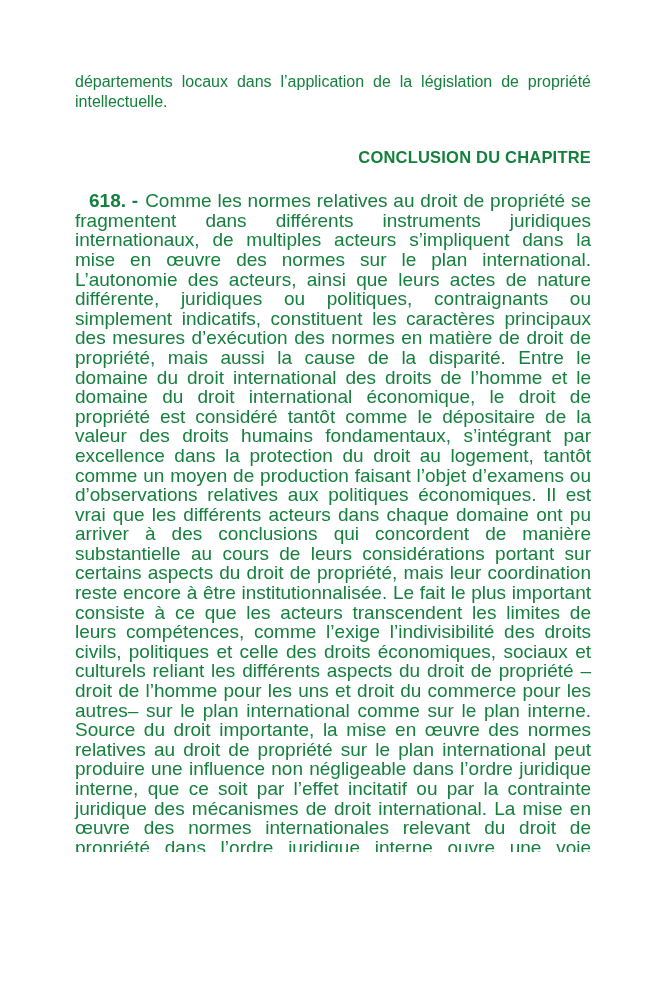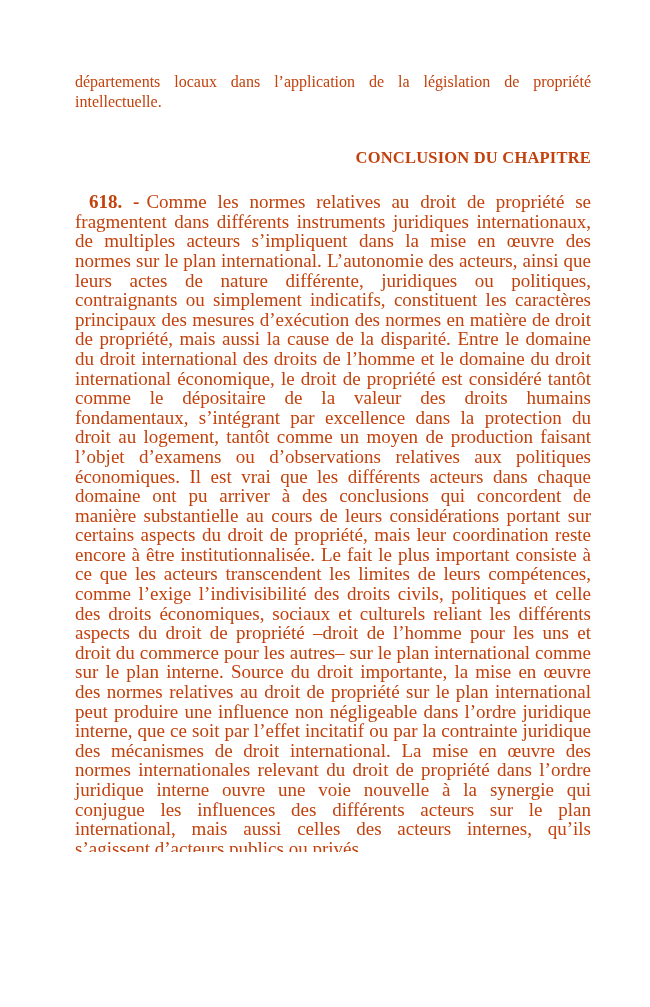--- a/index.html
+++ b/index.html
@@ -6,22 +6,22 @@
     margin: 0;
     padding: 0;
     background: #ffffff;
   }
   .page {
     position: relative;
     width: 650px;
     height: 852px;
     background: #ffffff;
     overflow: hidden;
-    font-family: Liberation Serif, serif;
-    color: #c2410c;
+    font-family: Liberation Sans, sans-serif;
+    color: #15803d;
   }
   .content {
     position: absolute;
     left: 75px;
     top: 72px;
     width: 516px;
   }
   .continuation-paragraph {
     margin: 0;
     font-size: 16px;

